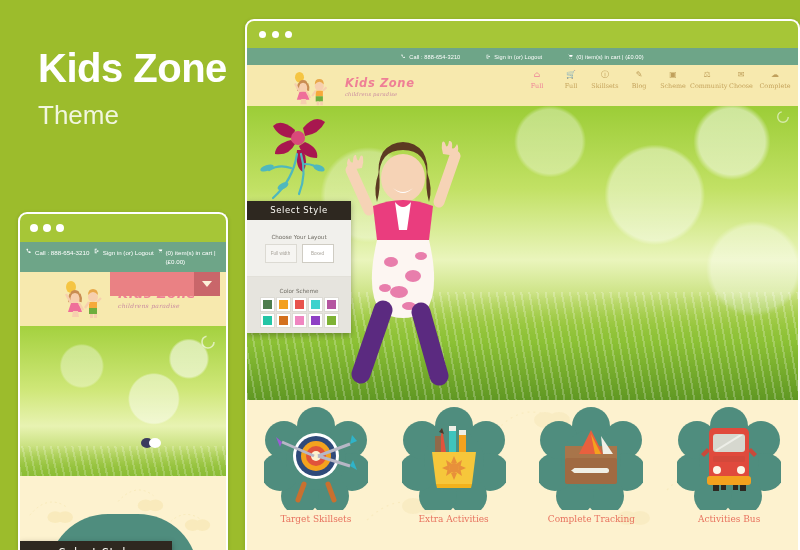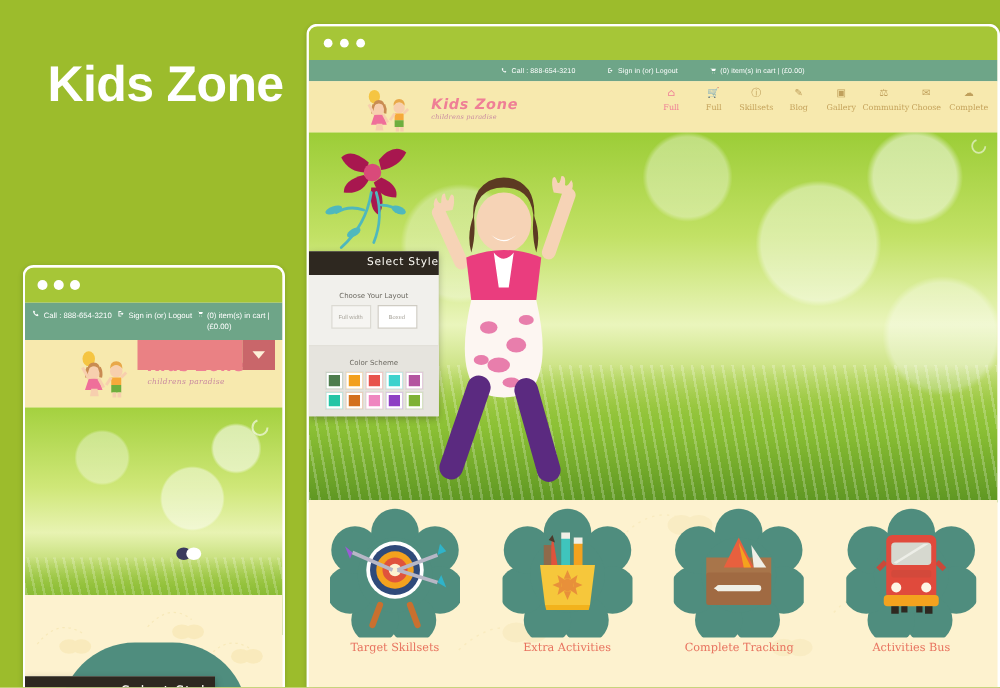--- a/index.html
+++ b/index.html
@@ -70,21 +70,21 @@
   .grass:after{content:"";position:absolute;inset:0;
      background:repeating-linear-gradient(78deg, rgba(255,255,255,.20) 0 2px, transparent 2px 7px);}
   .footer-s { position:absolute; left:0; right:0; bottom:0; height:74px; background:#fdf2cf; overflow:hidden;}
   .butterflies { position:absolute; inset:0; opacity:.55; }
   .cloud-s { position:absolute; left:50%; transform:translateX(-50%); bottom:-34px;
              width:150px; height:70px; background:#4f8d7e; border-radius:60px 60px 0 0;}
 
   
   .style-panel { position:absolute; background:#f1f0ec;
                  box-shadow:0 2px 6px rgba(0,0,0,.3); }
-  .sp-head { background:#2e2820; color:#fdfcf6; text-align:right;
+  .sp-head { background:#2e2820; color:#fdfcf6; text-align:center;
              font-family:"DejaVu Sans", sans-serif; letter-spacing:.6px; }
   .sp-body { padding:8px 0 6px; }
   .sp-label { text-align:center; color:#6d6a62; font-family:"DejaVu Sans", sans-serif; }
   .layout-row { display:flex; justify-content:center; }
   .lay-box { background:#f6f5f2; border:1px solid #dcdad3; color:#a8a49b;
              display:flex; align-items:center; justify-content:center; text-align:center; }
   .lay-box.sel { background:#ffffff; border-color:#cfccc3; }
   .sp-sep { border-top:1px solid #e2e0d9; }
   .sp-colors { background:#e6e4de; }
   .sw-row { display:flex; justify-content:center; }
@@ -151,20 +151,21 @@
   #panel-big .sw-row { gap:3px; margin-top:3px; }
   #panel-big .sw { width:13px; height:13px; }
 </style>
 </head>
 <body>
 
 <div class="stage">
 
   <div class="promo">
     <div class="promo-title">Kids Zone</div>
+    <div class="promo-sub">Theme</div>
   </div>
 
   <div class="win" id="win-small">
 
     <div class="win-bar">
       <div class="dots">
         <span class="dot"></span>
         <span class="dot"></span>
         <span class="dot"></span>
       </div>
@@ -321,21 +322,21 @@
         <div class="nav-i">
           <span class="ico">ⓘ</span>
           <span>Skillsets</span>
         </div>
         <div class="nav-i">
           <span class="ico">✎</span>
           <span>Blog</span>
         </div>
         <div class="nav-i">
           <span class="ico">▣</span>
-          <span>Gallery</span>
+          <span>Scheme</span>
         </div>
         <div class="nav-i">
           <span class="ico">⚖</span>
           <span>Community</span>
         </div>
         <div class="nav-i">
           <span class="ico">✉</span>
           <span>Choose</span>
         </div>
         <div class="nav-i">

